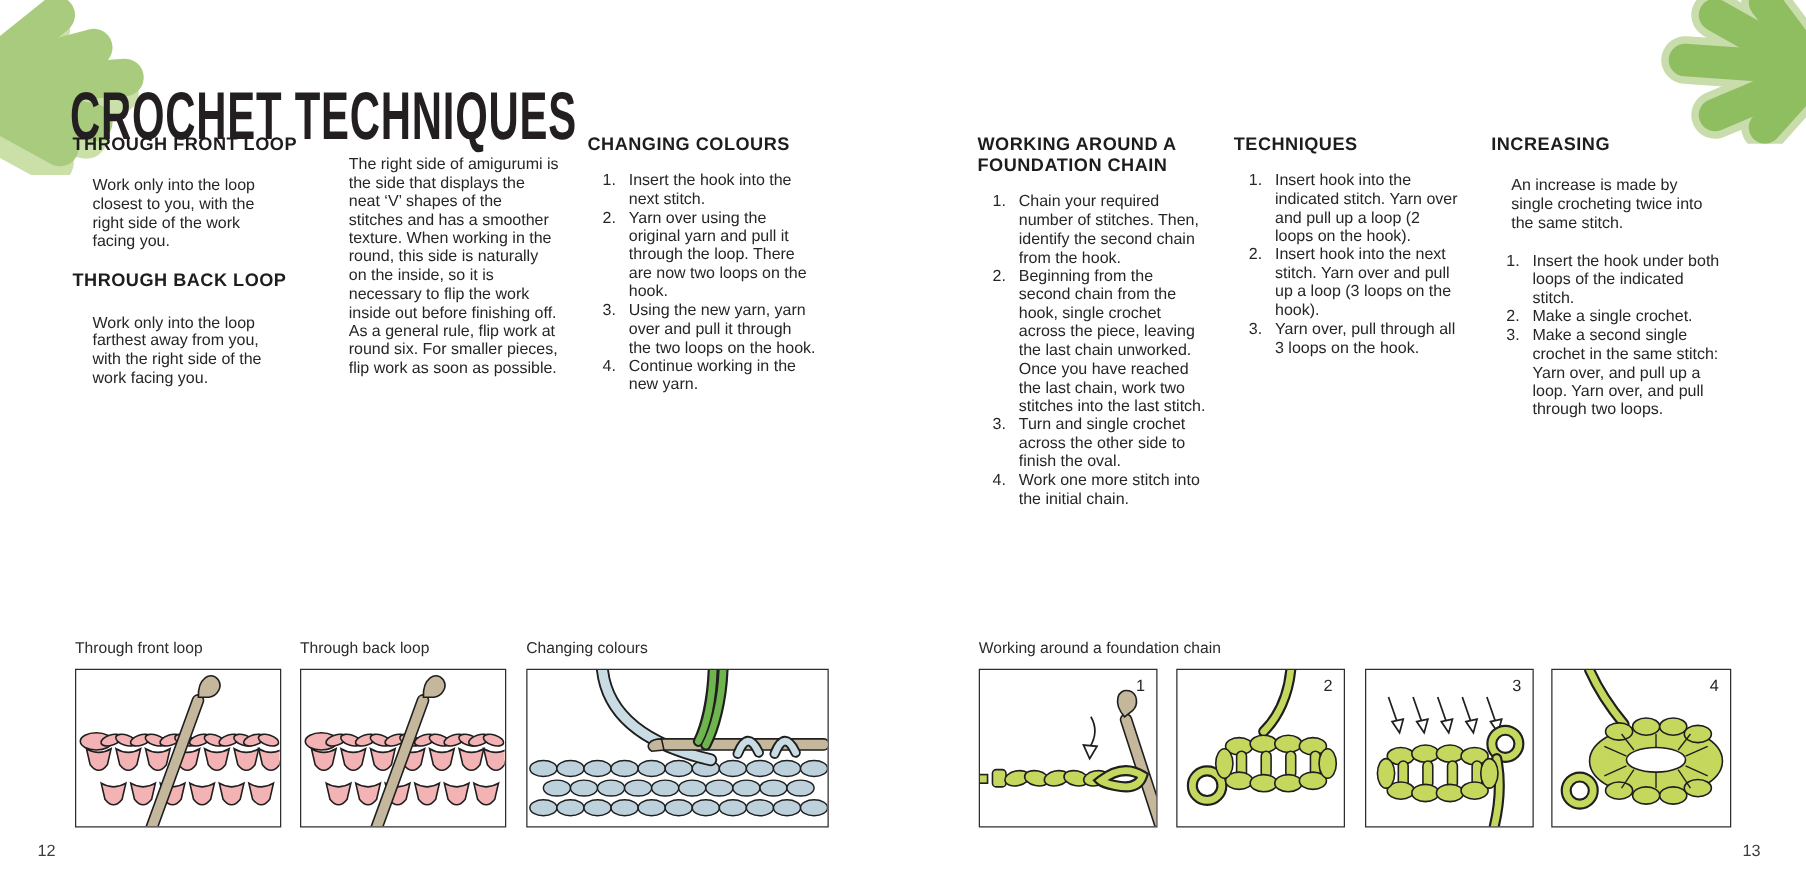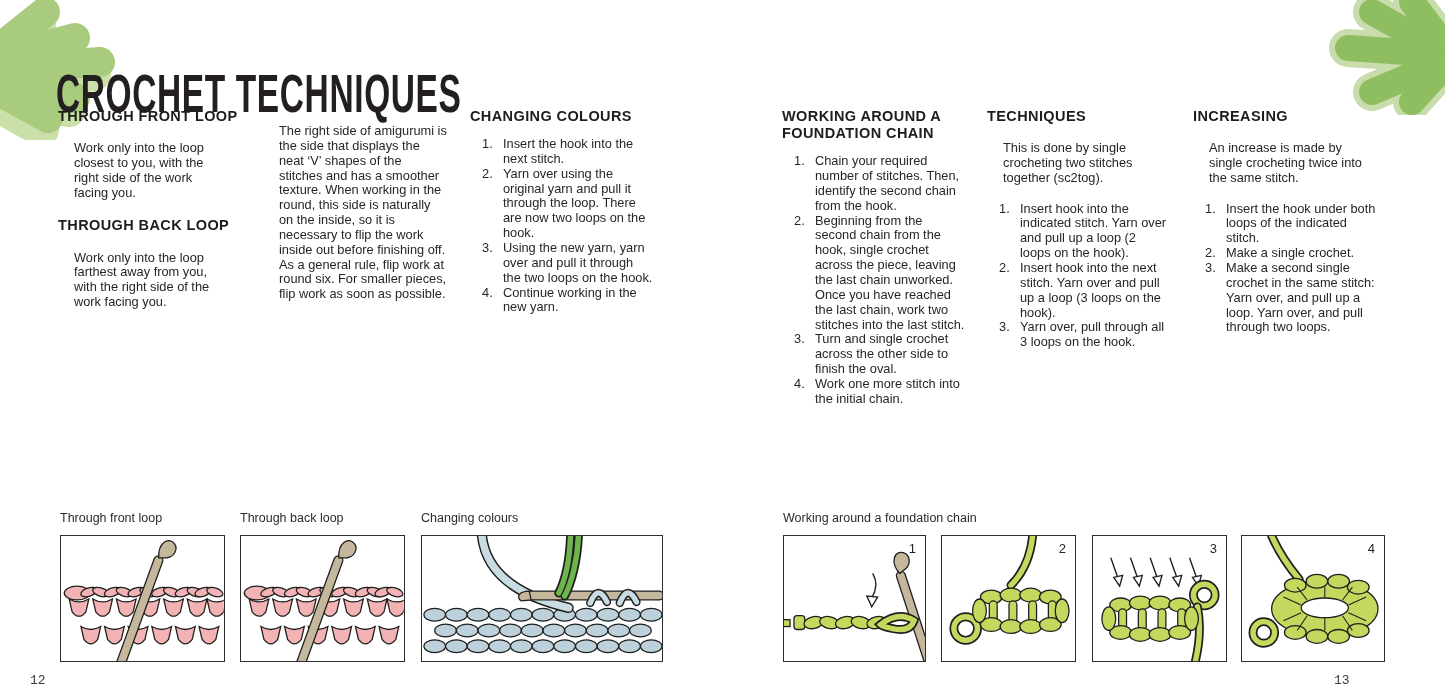--- a/index.html
+++ b/index.html
@@ -28,21 +28,21 @@
   ol.steps li::before { content:counter(s) "."; position:absolute; left:0; }
   .fig-caption { position:absolute; font-size:12.5px; color:#2b2b2b; }
   .fig-box {
     position:absolute; top:535px; height:127px; background:#fff;
     border:1.4px solid #2e2e2e;
   }
   .fig-box svg { width:100%; height:100%; display:block; }
   .fig-num {
     position:absolute; top:5px; right:9px; font-size:13px; color:#262626;
   }
-  .page-num { position:absolute; top:673px; font-size:13px; color:#3c3c3c;font-family:Liberation Mono, monospace; }
+  .page-num { position:absolute; top:673px; font-size:13px; color:#3c3c3c; }
   
   .pink  { fill:#f3b2b4; stroke:#1f1f1f; stroke-width:1.3; }
   .blue  { fill:#bcd1db; stroke:#1f1f1f; stroke-width:1.2; }
   .lime  { fill:#c6d75e; stroke:#1f1f1f; stroke-width:1.3; }
   .tan   { fill:#c4b79c; stroke:#1f1f1f; stroke-width:1.3; }
   .yO    { fill:none; stroke:#1f1f1f; stroke-linecap:round; }
   .yG    { fill:none; stroke:#6db54c; stroke-linecap:round; }
   .yB    { fill:none; stroke:#c9dce4; stroke-linecap:round; }
   .yL    { fill:none; stroke:#c6d75e; stroke-linecap:round; }
   .arrow { fill:none; stroke:#1f1f1f; stroke-width:1.4; }
@@ -151,21 +151,20 @@
   <ol class="steps">
     <li>Chain your required number of stitches. Then, identify the second chain from the hook.</li>
     <li>Beginning from the second chain from the hook, single crochet across the piece, leaving the last chain unworked. Once you have reached the last chain, work two stitches into the last stitch.</li>
     <li>Turn and single crochet across the other side to finish the oval.</li>
     <li>Work one more stitch into the initial chain.</li>
   </ol>
 </div>
 
 <div class="col" style="left:987px; width:192px">
   <h2 class="colhead">TECHNIQUES</h2>
-  <p class="coltext">This is done by single crocheting two stitches together (sc2tog).</p>
   <ol class="steps">
     <li>Insert hook into the indicated stitch. Yarn over and pull up a loop (2 loops on the hook).</li>
     <li>Insert hook into the next stitch. Yarn over and pull up a loop (3 loops on the hook).</li>
     <li>Yarn over, pull through all 3 loops on the hook.</li>
   </ol>
 </div>
 
 <div class="col" style="left:1193px; width:198px">
   <h2 class="colhead">INCREASING</h2>
   <p class="coltext">An increase is made by single crocheting twice into the same stitch.</p>
@@ -362,13 +361,13 @@
         <path d="M66,81 L56,96"></path>
         <path d="M84,83 L84,96"></path>
       <path d="M102,81 L112,96"></path>
         <path d="M108,78 L126,86"></path>
     </g>
   </svg>
   <span class="fig-num">4</span>
 </div>
 
 <div class="page-num" style="left:30px">12</div>
-<div class="page-num" style="left:1334px">13</div>
+<div class="page-num" style="left:1394px">13</div>
 
 </body></html>

